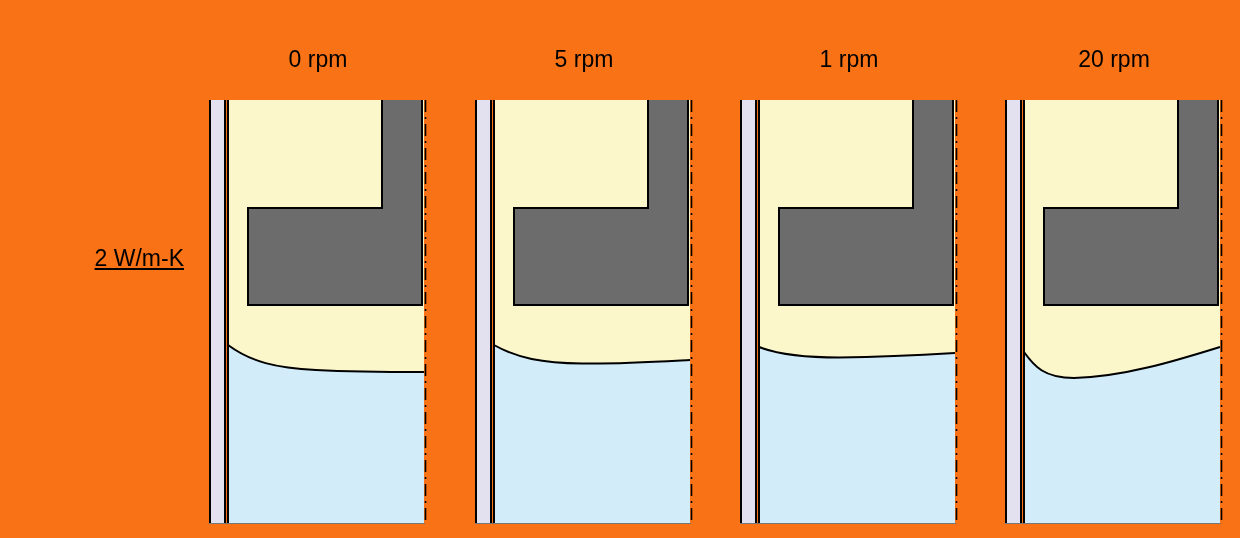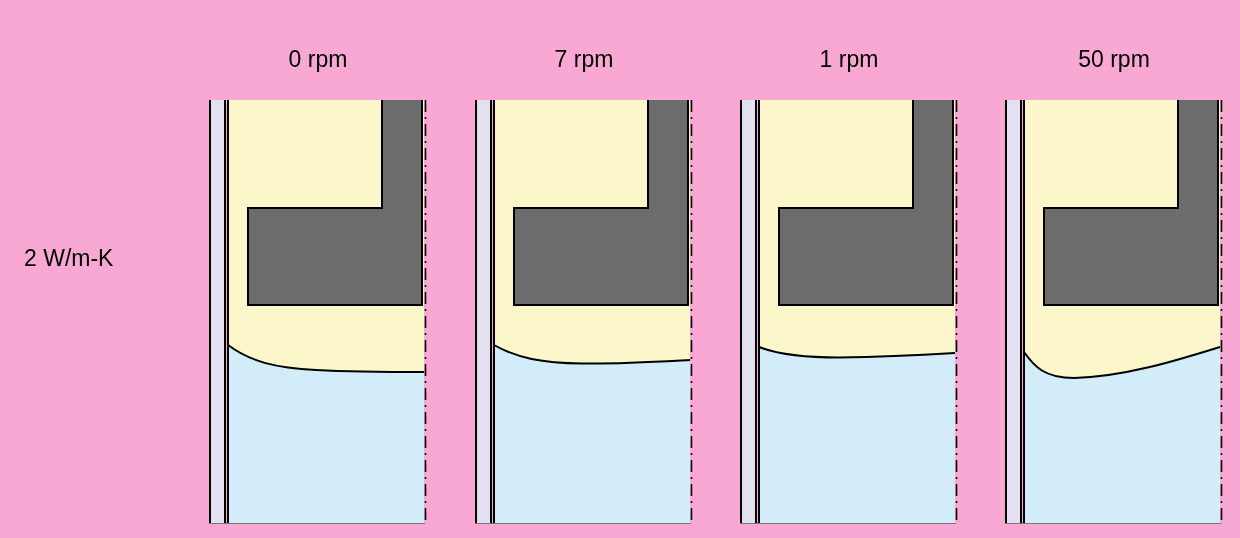--- a/index.html
+++ b/index.html
@@ -5,41 +5,42 @@
   html, body {
     margin: 0;
     padding: 0;
     background: #ffffff;
     font-family: "Liberation Sans", sans-serif;
   }
   .figure-canvas {
     position: relative;
     width: 1240px;
     height: 538px;
-    background: #f9a8d4;
+    background: #f97316;
     overflow: hidden;
   }
   .panel-label {
     position: absolute;
     top: 46px;
     width: 224px;
     text-align: center;
     font-size: 23px;
     color: #000000;
     white-space: nowrap;
   }
   .row-label {
     position: absolute;
     top: 245px;
     left: 24px;
     width: 160px;
-    text-align: left;
+    text-align: right;
     font-size: 23px;
     color: #000000;
     white-space: nowrap;
+    text-decoration: underline;
   }
   svg.panel {
     position: absolute;
     top: 100px;
     width: 224px;
     height: 424px;
   }
   .p0 { left: 206px; }
   .p1 { left: 472px; }
   .p2 { left: 737px; }
@@ -48,23 +49,23 @@
   .lbl1 { left: 472px; }
   .lbl2 { left: 737px; }
   .lbl3 { left: 1002px; }
 </style>
 </head>
 <body>
 
 <div class="figure-canvas">
 
   <div class="panel-label lbl0">0 rpm</div>
-  <div class="panel-label lbl1">7 rpm</div>
+  <div class="panel-label lbl1">5 rpm</div>
   <div class="panel-label lbl2">1 rpm</div>
-  <div class="panel-label lbl3">50 rpm</div>
+  <div class="panel-label lbl3">20 rpm</div>
 
   <div class="row-label">2 W/m-K</div>
 
   <svg class="panel p0" viewBox="0 0 224 424" xmlns="http://www.w3.org/2000/svg">
     <rect x="4" y="0" width="15" height="424" fill="#e3e1f0"></rect>
     <line x1="4" y1="0" x2="4" y2="424" stroke="#000" stroke-width="2"></line>
     <line x1="19" y1="0" x2="19" y2="424" stroke="#000" stroke-width="2"></line>
     <rect x="22" y="232" width="196" height="192" fill="#d2edf9"></rect>
     <path fill="#fbf7cb" d="M22,245 C45,262 70,268 110,270 C150,272 190,272 218,272 L218,0 L22,0 Z"></path>
     <path d="M176,0 L216,0 L216,205 L42,205 L42,108 L176,108 Z" fill="#6c6c6c"></path>

